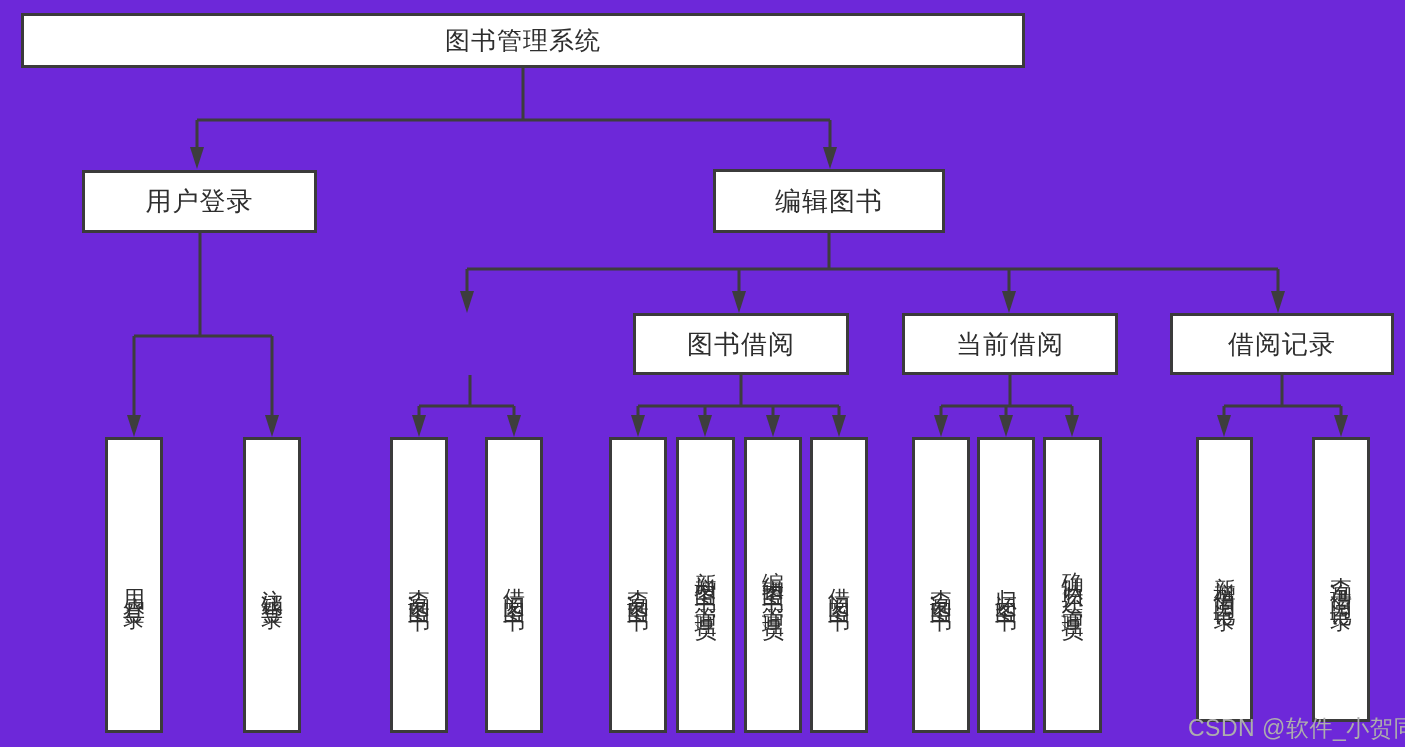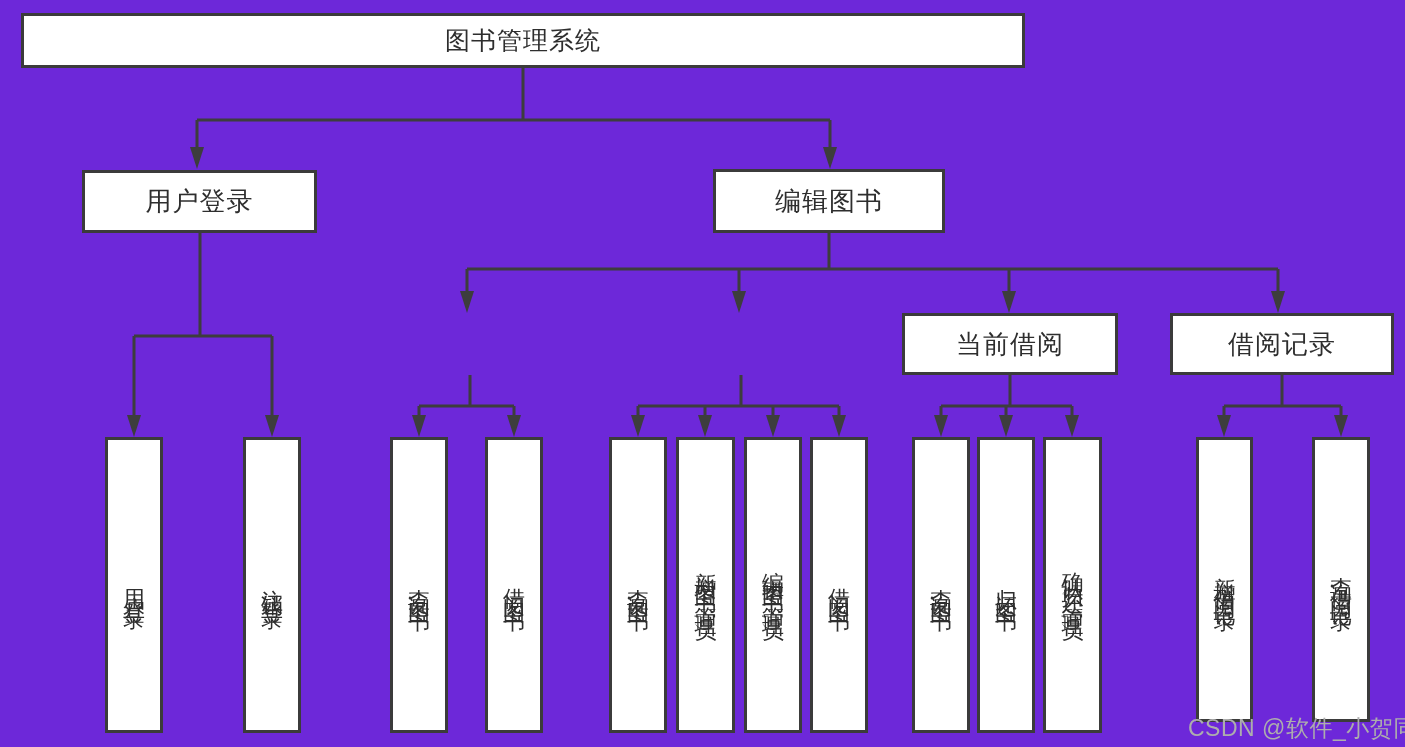--- a/index.html
+++ b/index.html
@@ -127,20 +127,21 @@
     </g>
   </svg>
 
   <div class="node root" style="left:21px; top:13px; width:1004px; height:55px">图书管理系统</div>
 
   <div class="node" style="left:82px; top:170px; width:235px; height:63px">用户登录</div>
 
   <div class="node" style="left:713px; top:169px; width:232px; height:64px">编辑图书</div>
 
 
+  <div class="node" style="left:633px; top:313px; width:216px; height:62px">图书借阅</div>
 
   <div class="node" style="left:902px; top:313px; width:216px; height:62px">当前借阅</div>
 
   <div class="node" style="left:1170px; top:313px; width:224px; height:62px">借阅记录</div>
 
   <div class="leaf" style="left:105px">
     <span class="vtxt">用户登录</span>
   </div>
   <div class="leaf" style="left:243px">
     <span class="vtxt">注销登录</span>

